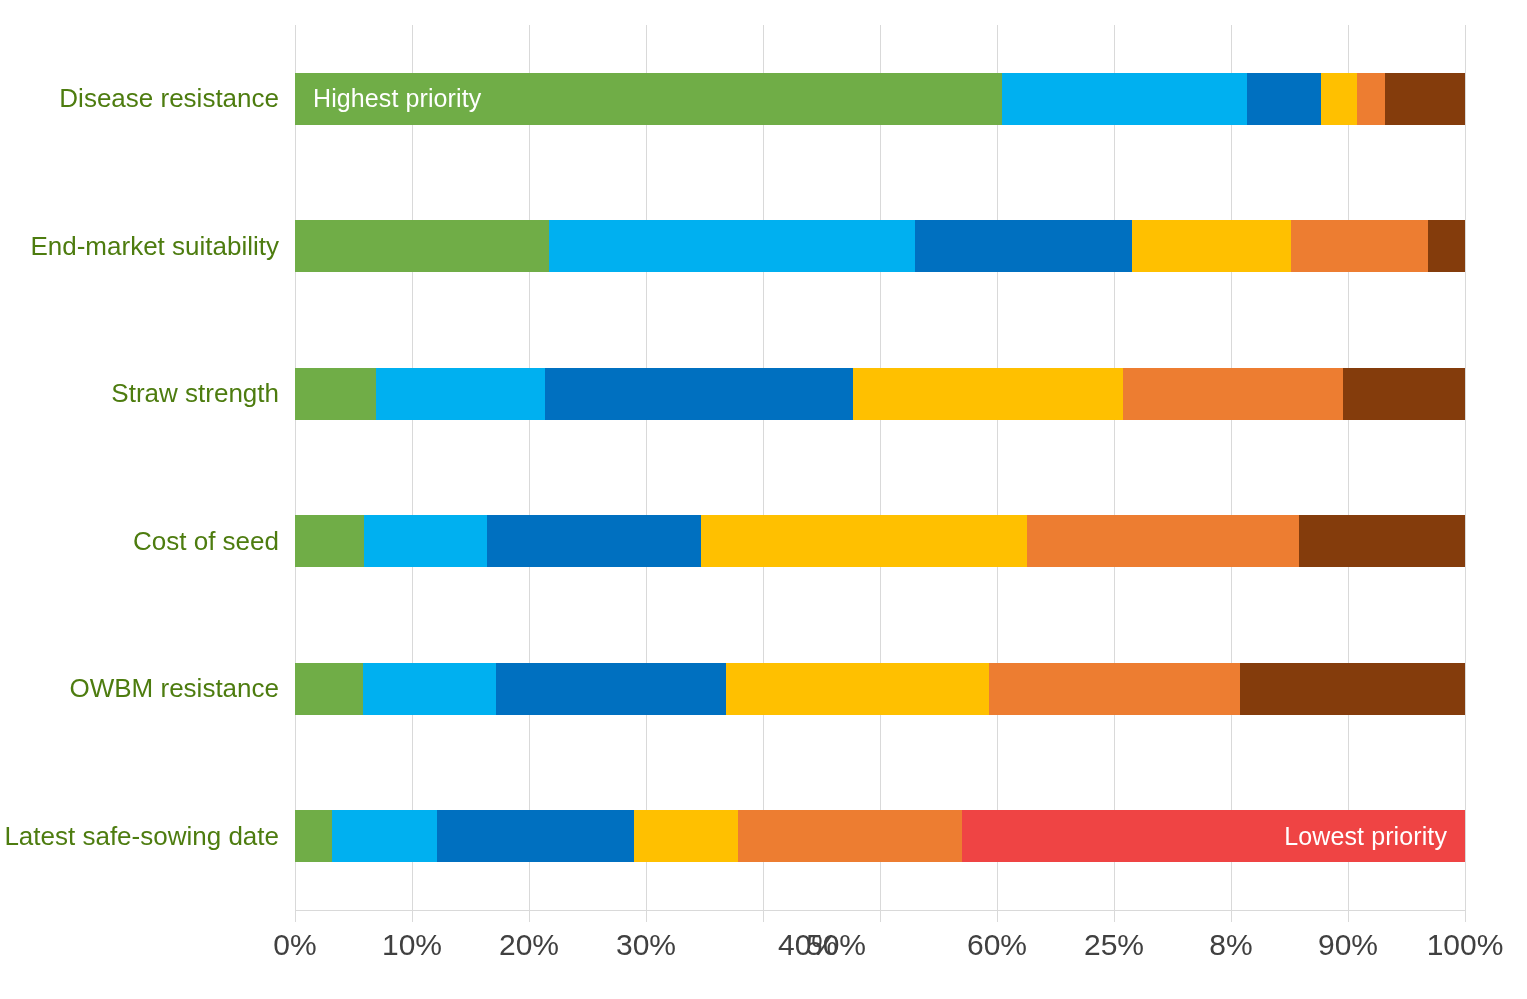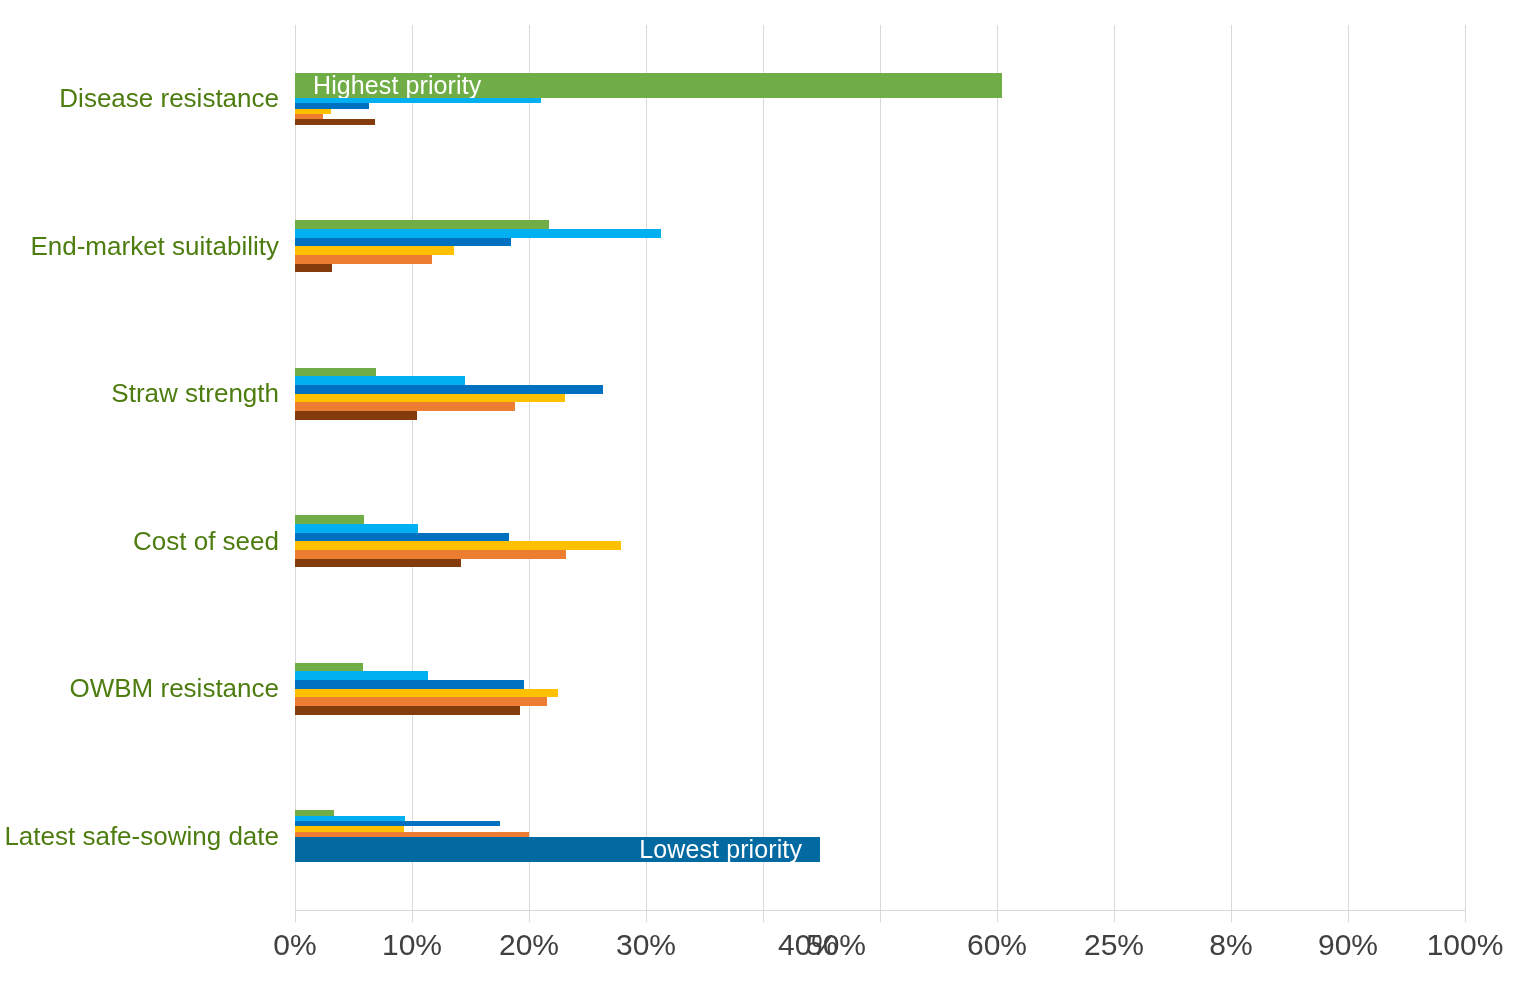--- a/index.html
+++ b/index.html
@@ -62,21 +62,21 @@
     left: 0;
     width: 100%;
     height: 52px;
   }
 
   .bar {
     position: relative;
     height: 52px;
     width: 100%;
     display: flex;
-    flex-direction: column;
+    flex-direction: row;
     align-items: stretch;
   }
 
   .seg {
     height: 100%;
     position: relative;
     display: flex;
     align-items: center;
     box-sizing: border-box;
   }
@@ -230,21 +230,21 @@
             <div class="seg" style="width: 224.64px; background: rgb(132, 60, 12);"></div>
           </div>
         </div>
         <div class="row" style="top: 785.25px;">
           <div class="bar">
             <div class="seg" style="width: 38.61px; background: rgb(112, 173, 71);"></div>
             <div class="seg" style="width: 109.98px; background: rgb(0, 176, 240);"></div>
             <div class="seg" style="width: 204.75px; background: rgb(0, 112, 192);"></div>
             <div class="seg" style="width: 108.81px; background: rgb(255, 192, 0);"></div>
             <div class="seg" style="width: 234px; background: rgb(237, 125, 49);"></div>
-            <div class="seg" style="width: 525px; background: #0369a1; align-items: center;">
+            <div class="seg" style="width: 525px; background: #ef4444; align-items: center;">
               <span class="seg-label end" style="color: rgb(255, 255, 255);">Lowest priority</span>
             </div>
           </div>
         </div>
       </div>
   </div>
 
   <div class="axis-line-bottom"></div>
   <div class="x-ticks">
       <div class="x-tick" style="left: 0px;"></div>

